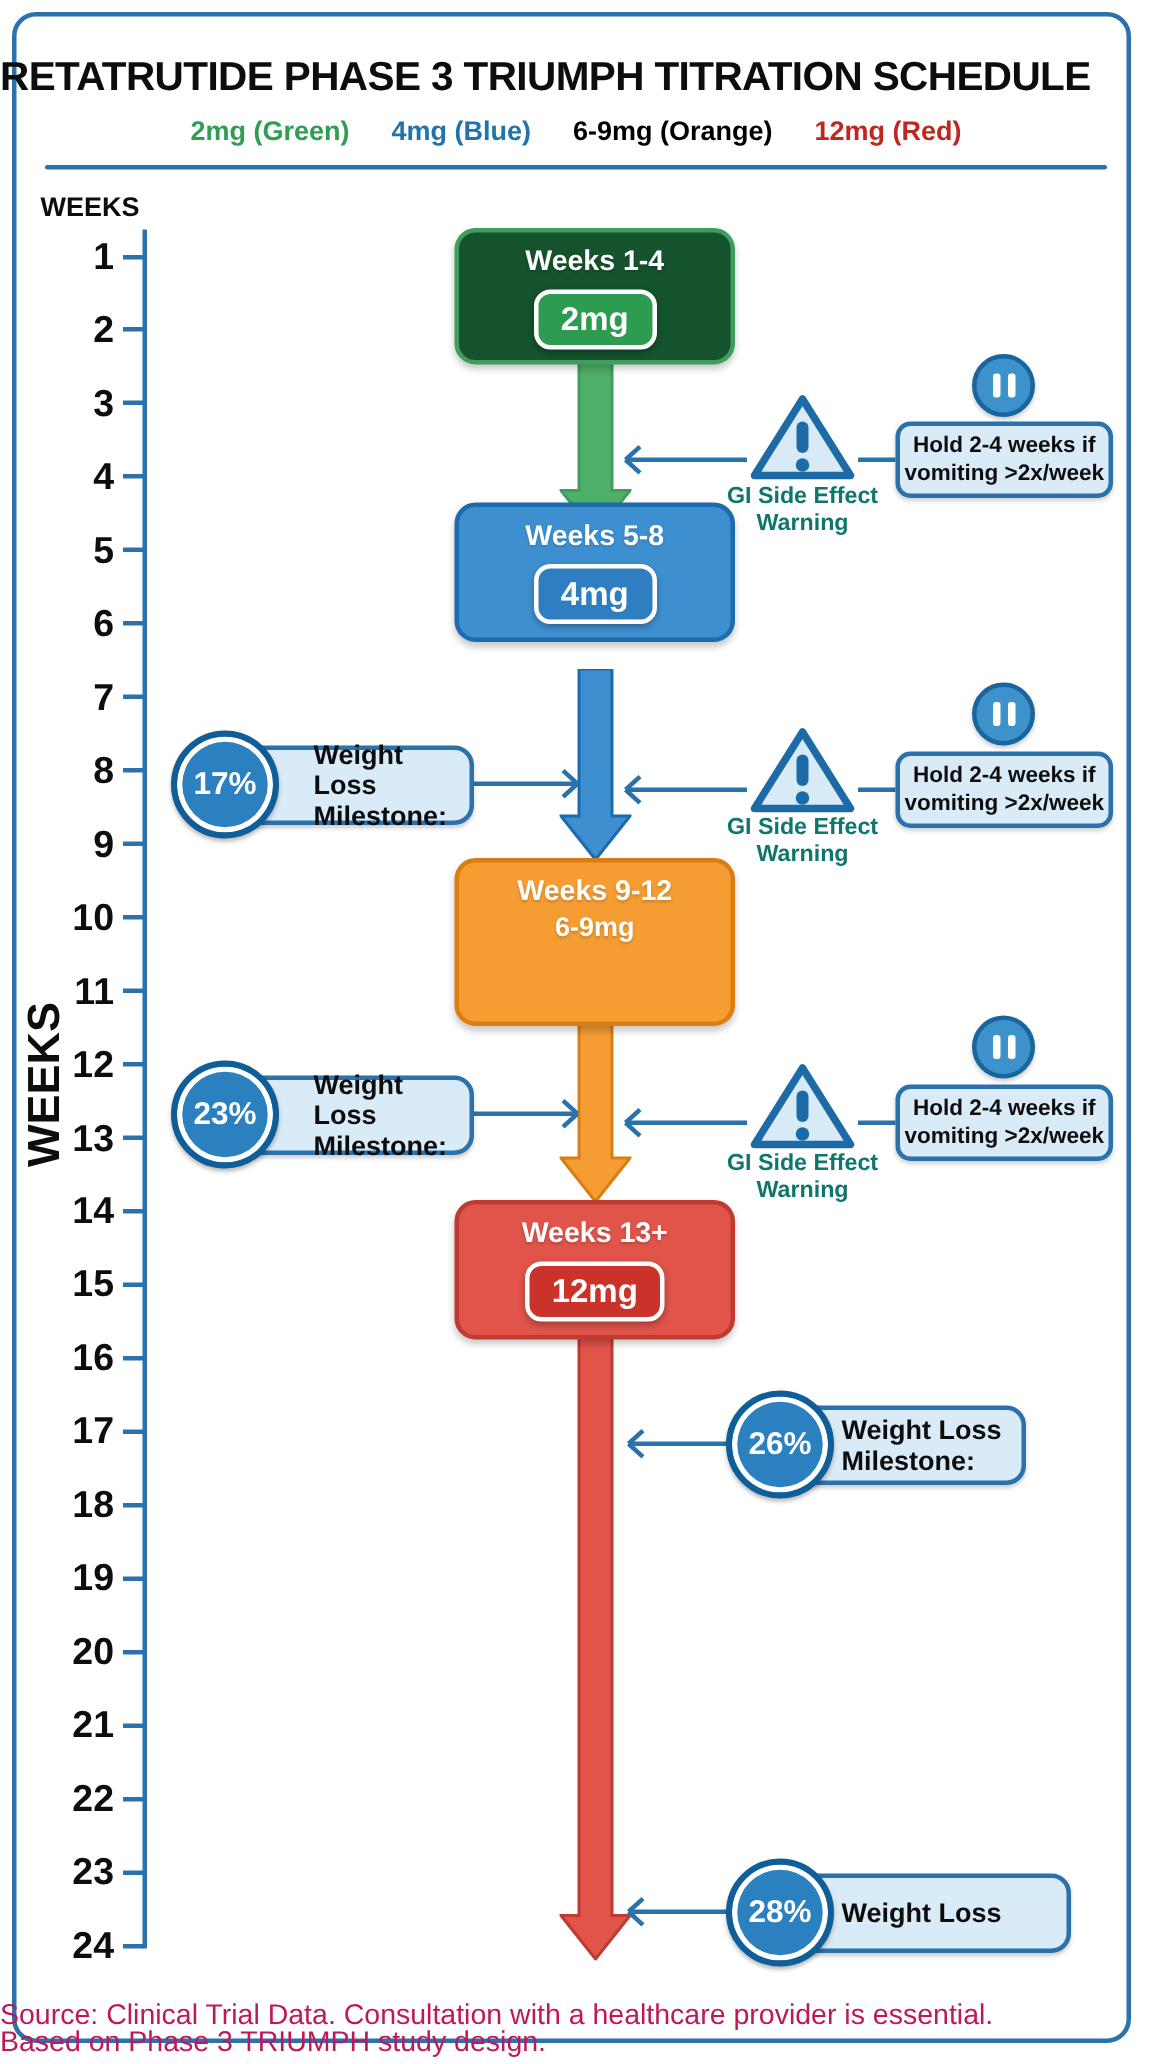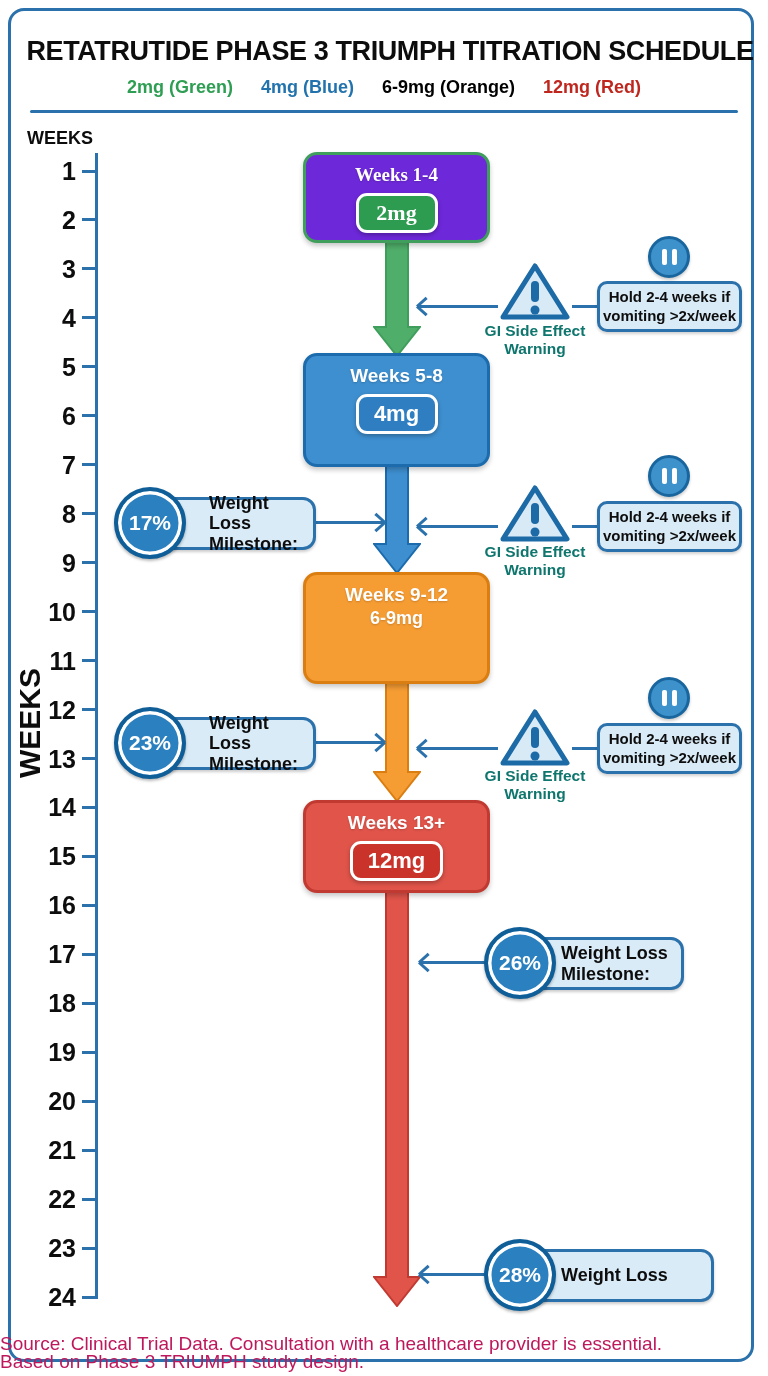--- a/index.html
+++ b/index.html
@@ -1,35 +1,35 @@
 <!DOCTYPE html>
 <html><head>
 <meta charset="utf-8">
 <style>
   html,body{margin:0;padding:0;background:#ffffff;}
   body{width:768px;height:1376px;position:relative;font-family:"Liberation Sans", sans-serif;overflow:hidden;}
 
   .frame{position:absolute;left:8px;top:8px;width:746px;height:1354px;border:3px solid #2b71ab;border-radius:16px;box-sizing:border-box;}
 
-  .title{position:absolute;top:36px;left:0;right:0;text-align:center;font-size:27px;font-weight:800;letter-spacing:-0.4px;color:#0d0d0d;padding-left:12px;}
+  .title{position:absolute;top:36px;left:0;right:0;text-align:left;font-size:27px;font-weight:800;letter-spacing:-0.4px;color:#0d0d0d;}
   .legend{position:absolute;top:77px;left:0;right:0;display:flex;justify-content:center;gap:28px;font-size:18px;font-weight:700;}
   .divider{position:absolute;top:110px;left:30px;width:708px;height:3px;background:#2b71ab;border-radius:2px;}
 
   .weeks-header{position:absolute;left:27px;top:128px;font-size:18px;font-weight:800;color:#0d0d0d;}
   .axis-line{position:absolute;left:95px;top:153px;width:3px;height:1146px;background:#2b71ab;}
   .tick{position:absolute;left:82px;width:14px;height:3px;background:#2b71ab;}
   .tick-label{position:absolute;left:28px;width:48px;text-align:right;font-size:25px;font-weight:800;color:#0d0d0d;line-height:32px;}
   .side-label{position:absolute;left:-50px;top:703px;width:160px;height:40px;transform:rotate(-90deg);text-align:center;font-size:30px;font-weight:800;color:#0d0d0d;line-height:40px;}
 
   .stage{position:absolute;left:303px;width:187px;border-radius:14px;border:3px solid;box-sizing:border-box;text-align:center;z-index:2;box-shadow:0 3px 5px rgba(0,0,0,.22);}
   .stage-title{color:#fff;font-weight:700;font-size:19px;margin-top:9px;text-shadow:0 1px 2px rgba(0,0,0,.18);}
   .stage-subtitle{color:#fff;font-weight:700;font-size:18px;margin-top:2px;text-shadow:0 1px 2px rgba(0,0,0,.18);}
   .dose-pill{display:inline-block;margin-top:7px;min-width:46px;padding:4px 15px;border:3px solid #ffffff;border-radius:11px;color:#fff;font-size:22px;font-weight:700;box-shadow:0 2px 4px rgba(0,0,0,.28);}
   .stage-1{top:152px;height:91px;}
-  .stage-2{top:353px;height:114px;}
+  .stage-2{top:335px;height:93px;}
   .stage-3{top:572px;height:112px;}
   .stage-4{top:800px;height:93px;}
   .pill-row{display:flex;align-items:center;justify-content:center;gap:4px;margin-top:6px;}
   .pill-sm{margin-top:0;padding:3px 11px;font-size:20px;border-width:3px;border-radius:12px;}
 
   .flow-arrow{position:absolute;left:373px;z-index:1;}
 
   .harrow{position:absolute;height:3px;background:#2b71ab;z-index:2;}
   .head-l::before,.head-l::after{content:'';position:absolute;left:-1px;width:13px;height:3px;background:#2b71ab;transform-origin:left center;}
   .head-l::before{transform:rotate(42deg);}
@@ -128,21 +128,21 @@
 <svg class="flow-arrow" style="top:446px" width="48" height="128" viewBox="0 0 48 128">
   <polygon points="13,0 13,98 1,98 24,127 47,98 35,98 35,0" fill="#3e8fd0" stroke="#1b6bad" stroke-width="2"></polygon>
 </svg>
 <svg class="flow-arrow" style="top:683px" width="48" height="119" viewBox="0 0 48 119">
   <polygon points="13,0 13,89 1,89 24,118 47,89 35,89 35,0" fill="#f59c33" stroke="#db7e12" stroke-width="2"></polygon>
 </svg>
 <svg class="flow-arrow" style="top:891px" width="48" height="416" viewBox="0 0 48 416">
   <polygon points="13,0 13,386 1,386 24,415 47,386 35,386 35,0" fill="#e0544a" stroke="#c13a31" stroke-width="2"></polygon>
 </svg>
 
-<div class="stage stage-1" style="background-color: #6d28d9; border-color: rgb(63, 158, 91); font-family: Liberation Serif, serif;">
+<div class="stage stage-1" style="background-color: #14532d; border-color: rgb(63, 158, 91);">
   <div class="stage-title">Weeks 1-4</div>
   <span class="dose-pill" style="background-color: rgb(45, 155, 80);">2mg</span>
 </div>
 <div class="stage stage-2" style="background-color: rgb(62, 143, 208); border-color: rgb(27, 107, 173);">
   <div class="stage-title">Weeks 5-8</div>
   <span class="dose-pill" style="background-color: rgb(46, 126, 193);">4mg</span>
 </div>
 <div class="stage stage-3" style="background-color: rgb(245, 156, 51); border-color: rgb(219, 126, 18);">
   <div class="stage-title">Weeks 9-12</div>
   <div class="stage-subtitle">6-9mg</div>

